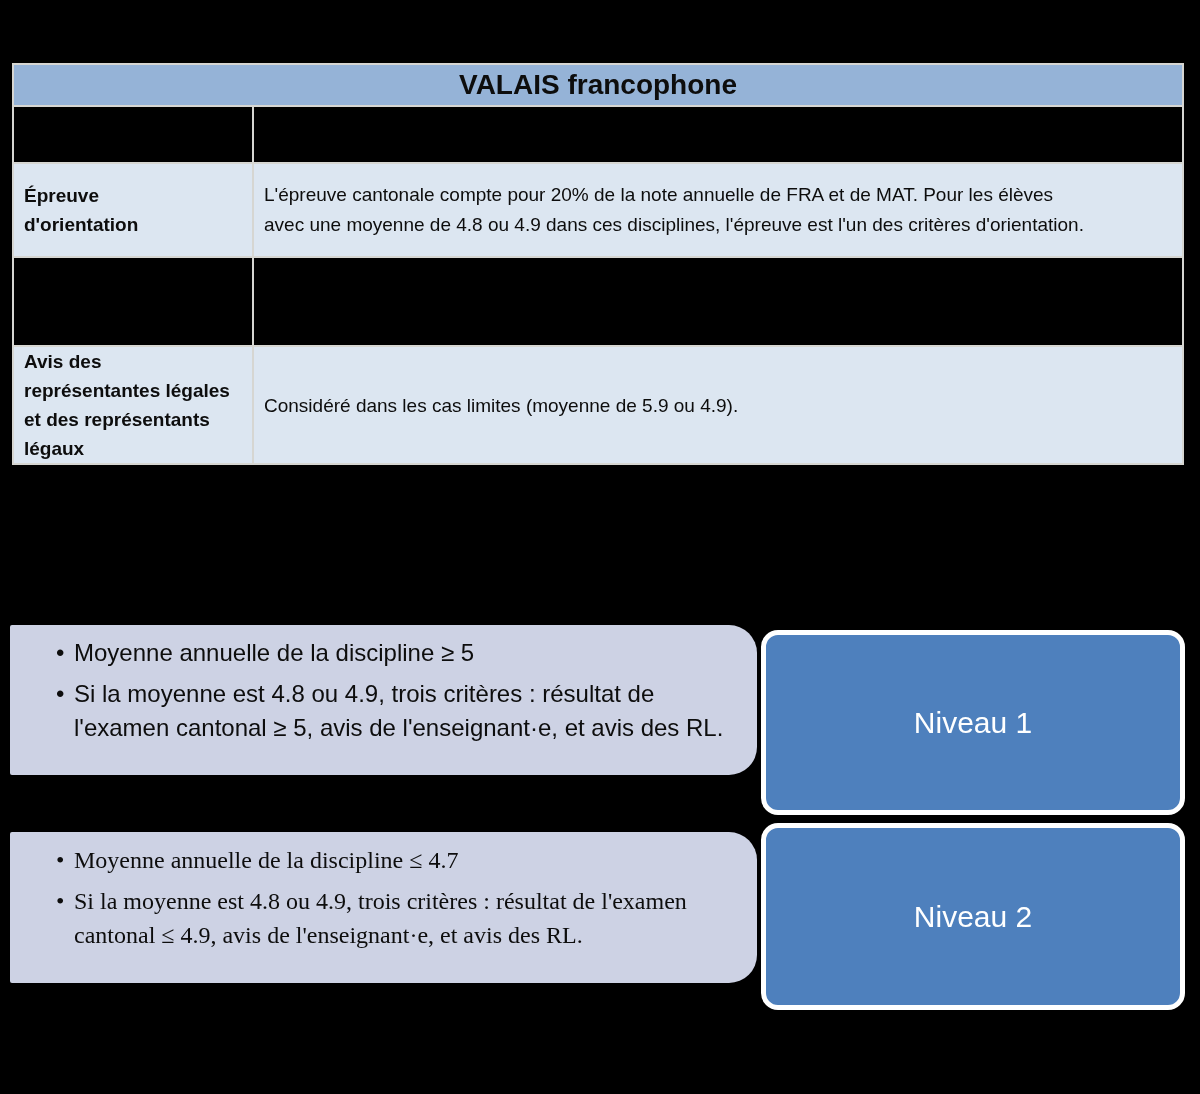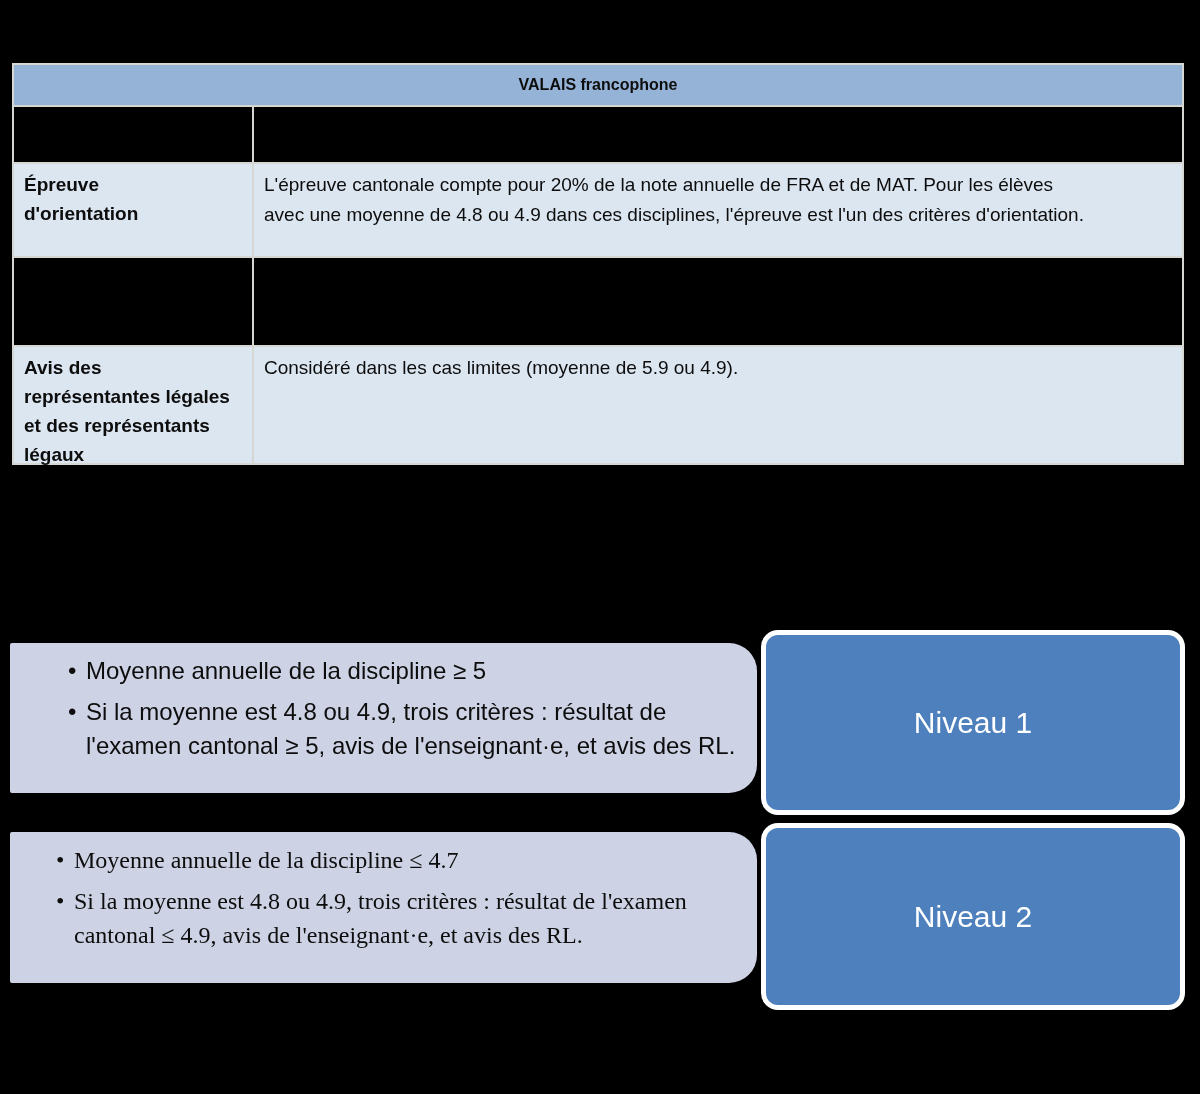--- a/index.html
+++ b/index.html
@@ -39,44 +39,45 @@
     grid-template-rows: 40px 55px 92px 87px 116px;
     gap: 2px;
   }
   .thead {
     grid-column: 1 / 3;
     background: var(--header-bg);
     display: flex;
     align-items: center;
     justify-content: center;
     font-weight: bold;
-    font-size: 16px;
+    font-size: 28px;
   }
   .cell {
     background: var(--row-bg);
     display: flex;
+    align-items: center;
     padding: 6px 10px;
     font-size: 19px;
     line-height: 29px;
   }
   .cell.redacted { background: var(--redacted-bg); }
   .cell .label { font-weight: bold; }
   .label-narrow { max-width: 158px; }
   .label-mid { max-width: 218px; }
   .cell-text-wide { max-width: 820px; line-height: 30px; }
 
   
   .bullet-box {
     position: absolute;
     left: 10px;
     width: 747px;
     background: var(--bullet-box-bg);
     border-radius: 2px 28px 28px 2px;
   }
-  .bullet-box-1 { top: 643px; height: 150px; padding-left: 12px; }
+  .bullet-box-1 { top: 625px; height: 150px; }
   .bullet-box-2 { top: 832px; height: 151px; font-family: Liberation Serif, serif; }
   .bullet-list {
     margin: 0;
     padding: 11px 6px 8px 64px;
     list-style: none;
     font-size: 24px;
     line-height: 34px;
     color: var(--text-dark);
   }
   .bullet-list li { position: relative; margin-bottom: 7px; }

